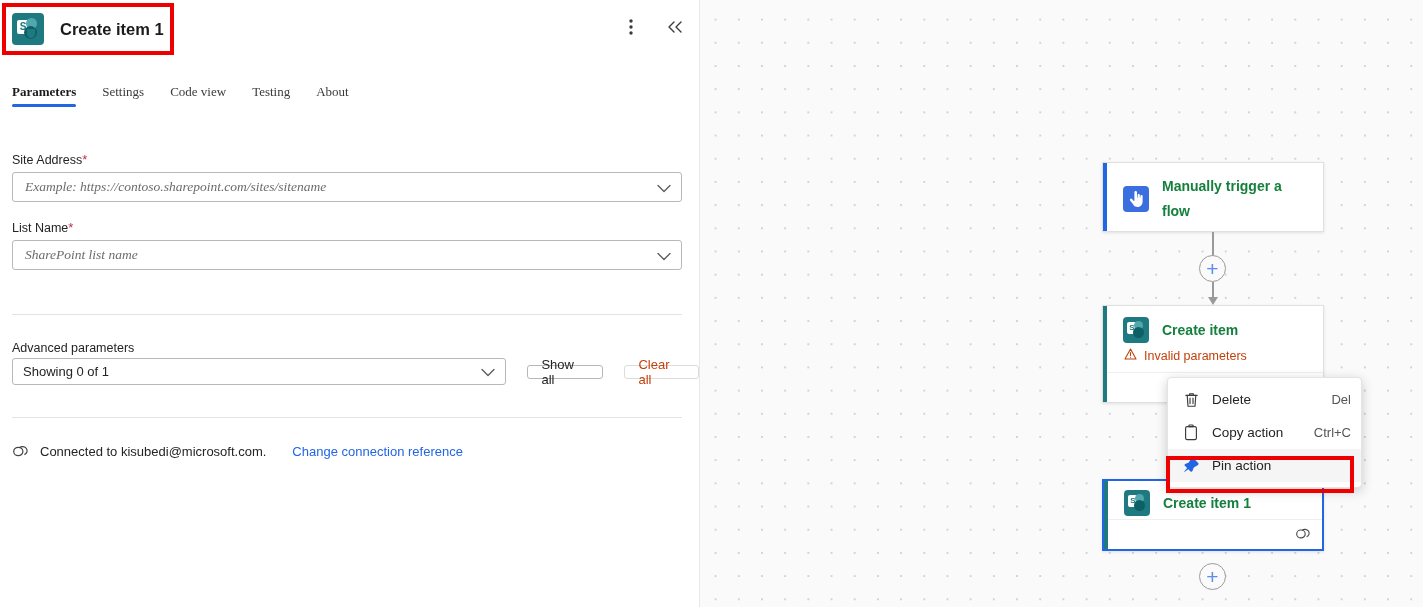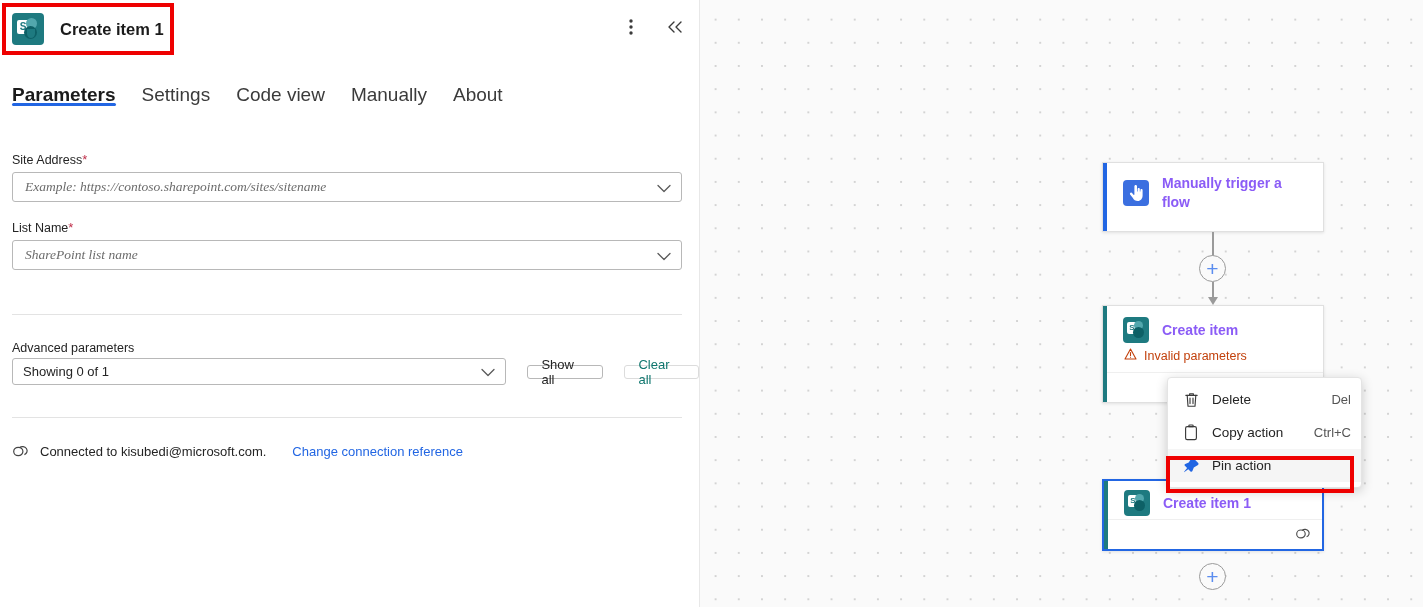--- a/index.html
+++ b/index.html
@@ -60,22 +60,22 @@
     width: 22px; height: 22px; display: flex; align-items: center;
     justify-content: center; color: #3b3b3b; cursor: pointer;
   }
 
   
   .tabs {
     position: absolute; left: 12px; top: 84px;
     display: flex; align-items: flex-start; gap: 26px;
   }
   .tab {
-    font-size: 19px; color: #3b3b3b; padding-bottom: 0;
-    cursor: pointer; position: relative; white-space: nowrap;
+    font-size: 13px; color: #3b3b3b; padding-bottom: 7px;
+    cursor: pointer; position: relative; white-space: nowrap; font-family: Liberation Serif, serif;
   }
   .tab.active { color: #1b1b1b; font-weight: bold; }
   .tab.active::after {
     content: ""; position: absolute; left: 0; right: 0; bottom: 0;
     height: 3px; background: #2266E3; border-radius: 2px;
   }
 
   
   .form { position: absolute; left: 12px; top: 152px; width: 670px; }
   .field-label {
@@ -120,21 +120,21 @@
     padding-left: 10px; font-size: 13px; color: #242424;
   }
   .adv-combo .chev { height: 27px; }
   .btn {
     height: 14px; padding: 0 13px; border: 1px solid #b8b8b8;
     border-radius: 3px; background: #fff; font-size: 13px;
     color: #242424; cursor: pointer;
     font-family: "Liberation Sans", sans-serif;
     display: flex; align-items: center;
   }
-  .btn.disabled { color: #0f766e; border-color: #dcdcdc; cursor: default; }
+  .btn.disabled { color: #c2410c; border-color: #dcdcdc; cursor: default; }
 
   .conn-row {
     position: absolute; left: 12px; top: 444px;
     display: flex; align-items: flex-start;
   }
   .conn-icon { color: #444; margin-right: 11px; display: flex; align-items: center;}
   .conn-text { font-size: 13px; color: #242424; }
   .conn-link {
     font-size: 13px; color: #2266E3; margin-left: 26px;
     cursor: pointer; text-decoration: none;
@@ -180,21 +180,21 @@
   }
   .node-ico.sp .c1 {
     position: absolute; left: 11px; top: 4px; width: 9px; height: 9px;
     border-radius: 50%; background: #52A7AD;
   }
   .node-ico.sp .c2 {
     position: absolute; left: 10px; top: 10px; width: 11px; height: 11px;
     border-radius: 50%; background: #0D6066;
   }
   .node-title {
-    font-size: 14px; font-weight: bold; color: #8b5cf6; line-height: 19px;
+    font-size: 14px; font-weight: bold; color: #15803d; line-height: 25px;
   }
   .node-warn {
     display: flex; align-items: center; gap: 7px;
     padding: 5px 0 0 21px; font-size: 12.5px; color: #C2410C;
   }
   .node-foot {
     position: absolute; left: 4px; right: 0; bottom: 0; height: 30px;
     border-top: 1px solid #efefef;
     display: flex; align-items: center; justify-content: flex-end;
     padding-right: 11px; color: #555;
@@ -271,21 +271,21 @@
               <polyline points="15,3 10,8 15,13"></polyline>
             </svg>
         </div>
       </div>
     </div>
 
     <div class="tabs">
       <div class="tab active">Parameters</div>
       <div class="tab">Settings</div>
       <div class="tab">Code view</div>
-      <div class="tab">Manually</div>
+      <div class="tab">Testing</div>
       <div class="tab">About</div>
     </div>
 
     <div class="form">
 
       <div class="field-label">
         <span>Site Address</span><span class="req">*</span>
       </div>
       <div class="combo">
         <div class="ph">Example: https://contoso.sharepoint.com/sites/sitename</div>

